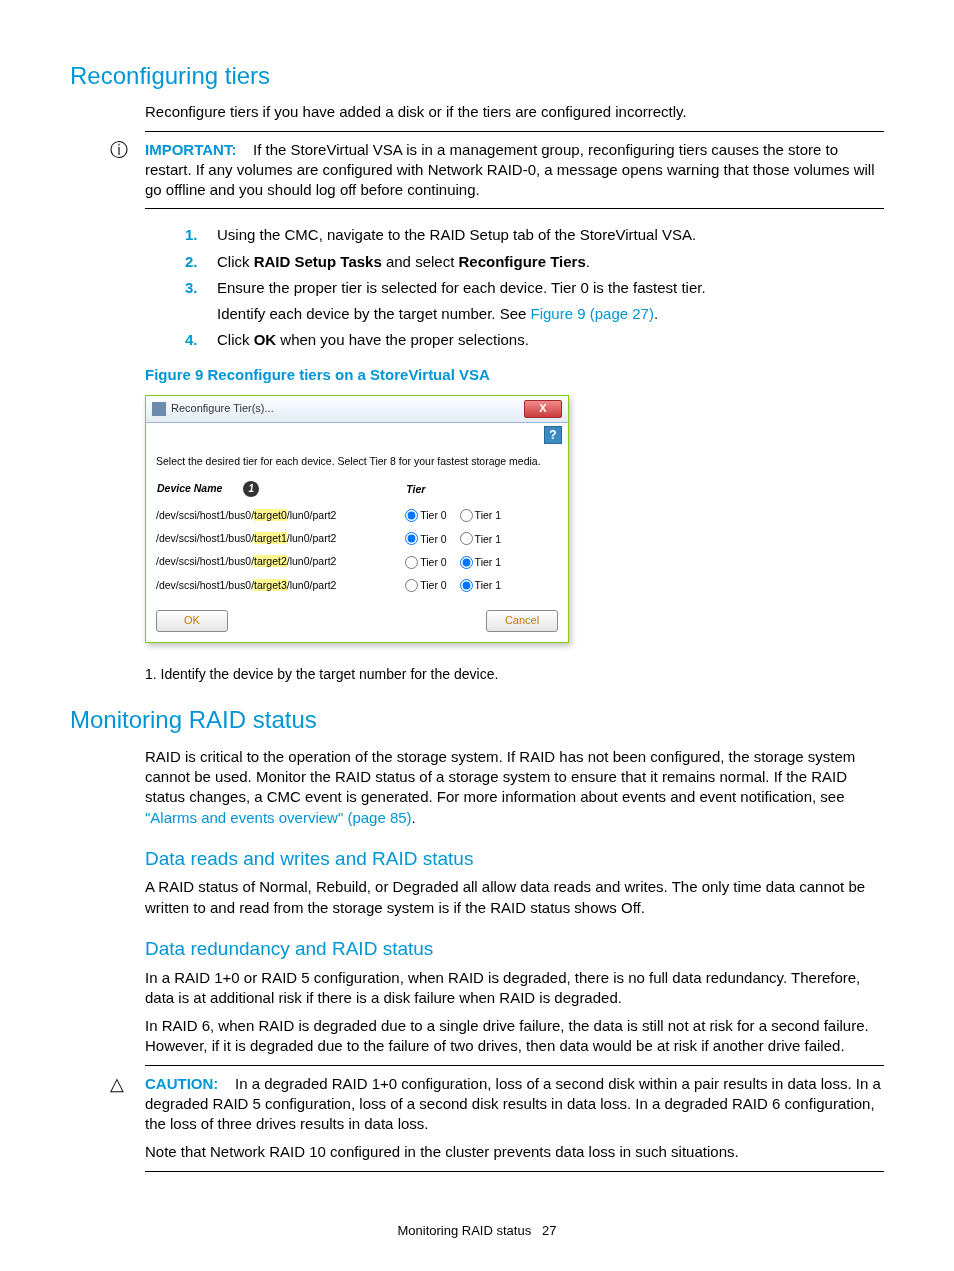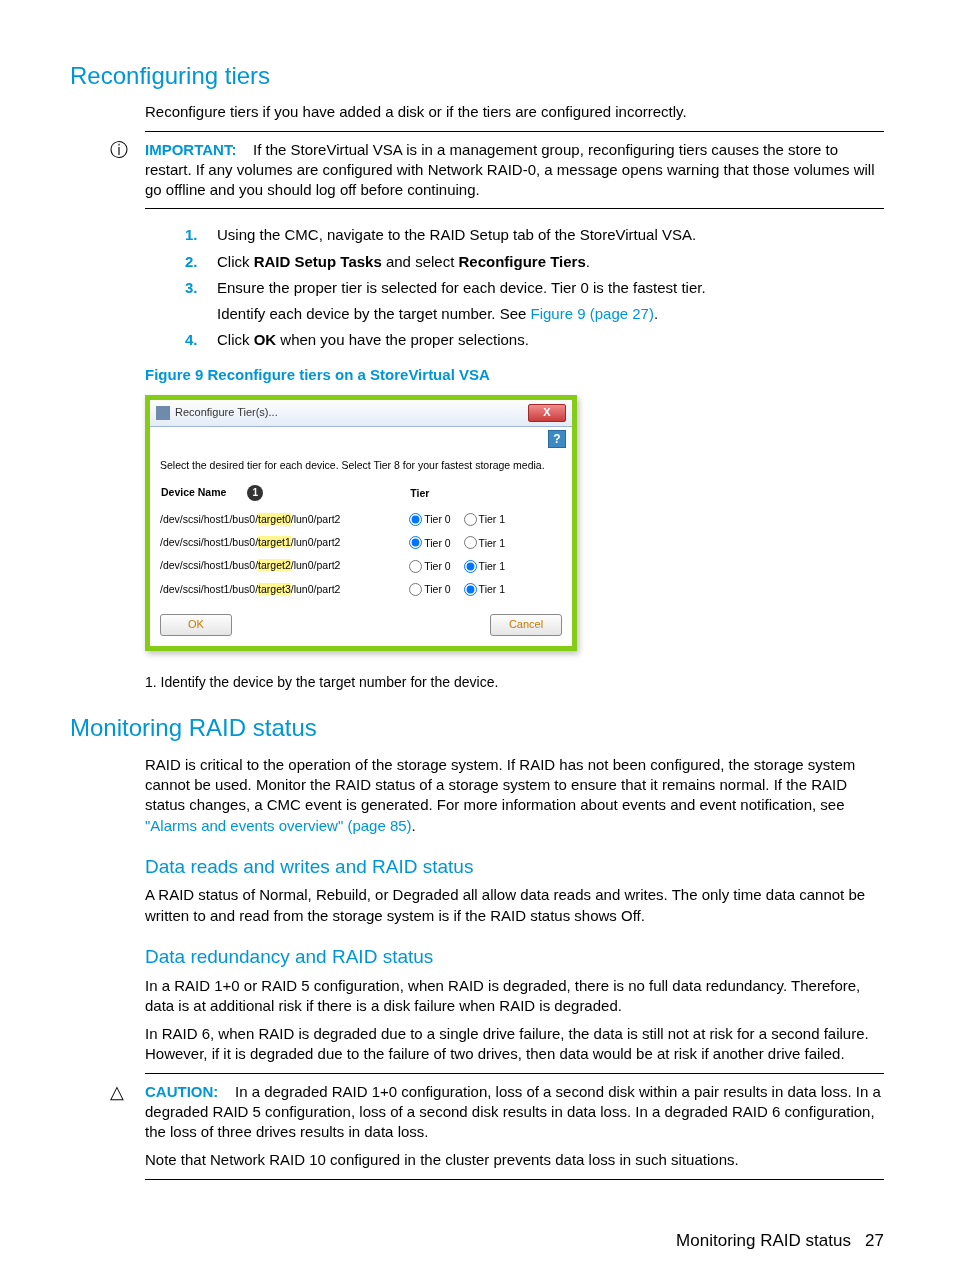--- a/index.html
+++ b/index.html
@@ -76,21 +76,21 @@
   }
   .link-text { color: #0096d6; }
   b { font-weight: bold; }
 
   
   .dialog-shell {
     margin-left: 75px;
     width: 422px;
     box-shadow: 2px 3px 6px rgba(0,0,0,0.25);
     background: #fff;
-    border: 5px solid #84cc16;
+    border: 1px solid #84cc16;
     font-size: 11px;
     font-family: Tahoma, Arial, sans-serif;
   }
   .dlg-titlebar {
     background: linear-gradient(#fdfdfe, #e4ecf7);
     border-bottom: 1px solid #9db6d7;
     padding: 4px 6px;
     display: flex;
     align-items: center;
     justify-content: space-between;
@@ -132,20 +132,21 @@
     line-height: 16px;
     border: 1px solid #2a6a99;
   }
   .dlg-body { padding: 4px 10px 10px 10px; }
   .dlg-instr { font-size: 10.5px; margin: 6px 0 12px 0; }
   .dlg-table { width: 100%; border-collapse: collapse; font-size: 10.5px; }
   .dlg-table th {
     text-align: left;
     font-weight: bold;
     padding-bottom: 6px;
+    font-style: italic;
   }
   .dlg-table td { padding: 4px 0; }
   .hl { background: #fff68f; }
   .radio-cell { white-space: nowrap; }
   .radio-cell input { vertical-align: middle; margin: 0 2px 0 0; }
   .radio-cell label { margin-right: 10px; vertical-align: middle; }
   .callout-badge {
     display: inline-block;
     width: 16px; height: 16px;
     background: #333;
@@ -176,22 +177,22 @@
 
   .footnote {
     margin-left: 75px;
     margin-top: 22px;
     font-size: 14px;
   }
   .h2-indent {
     margin-left: 75px;
   }
   .footer {
-    text-align: right;
-    font-size: 17px;
+    text-align: center;
+    font-size: 13px;
     margin-top: 50px;
   }
 </style>
 </head>
 <body>
 
 <div class="h1">Reconfiguring tiers</div>
 <div class="body-text">Reconfigure tiers if you have added a disk or if the tiers are configured incorrectly.</div>
 
 <div class="callout-block">

